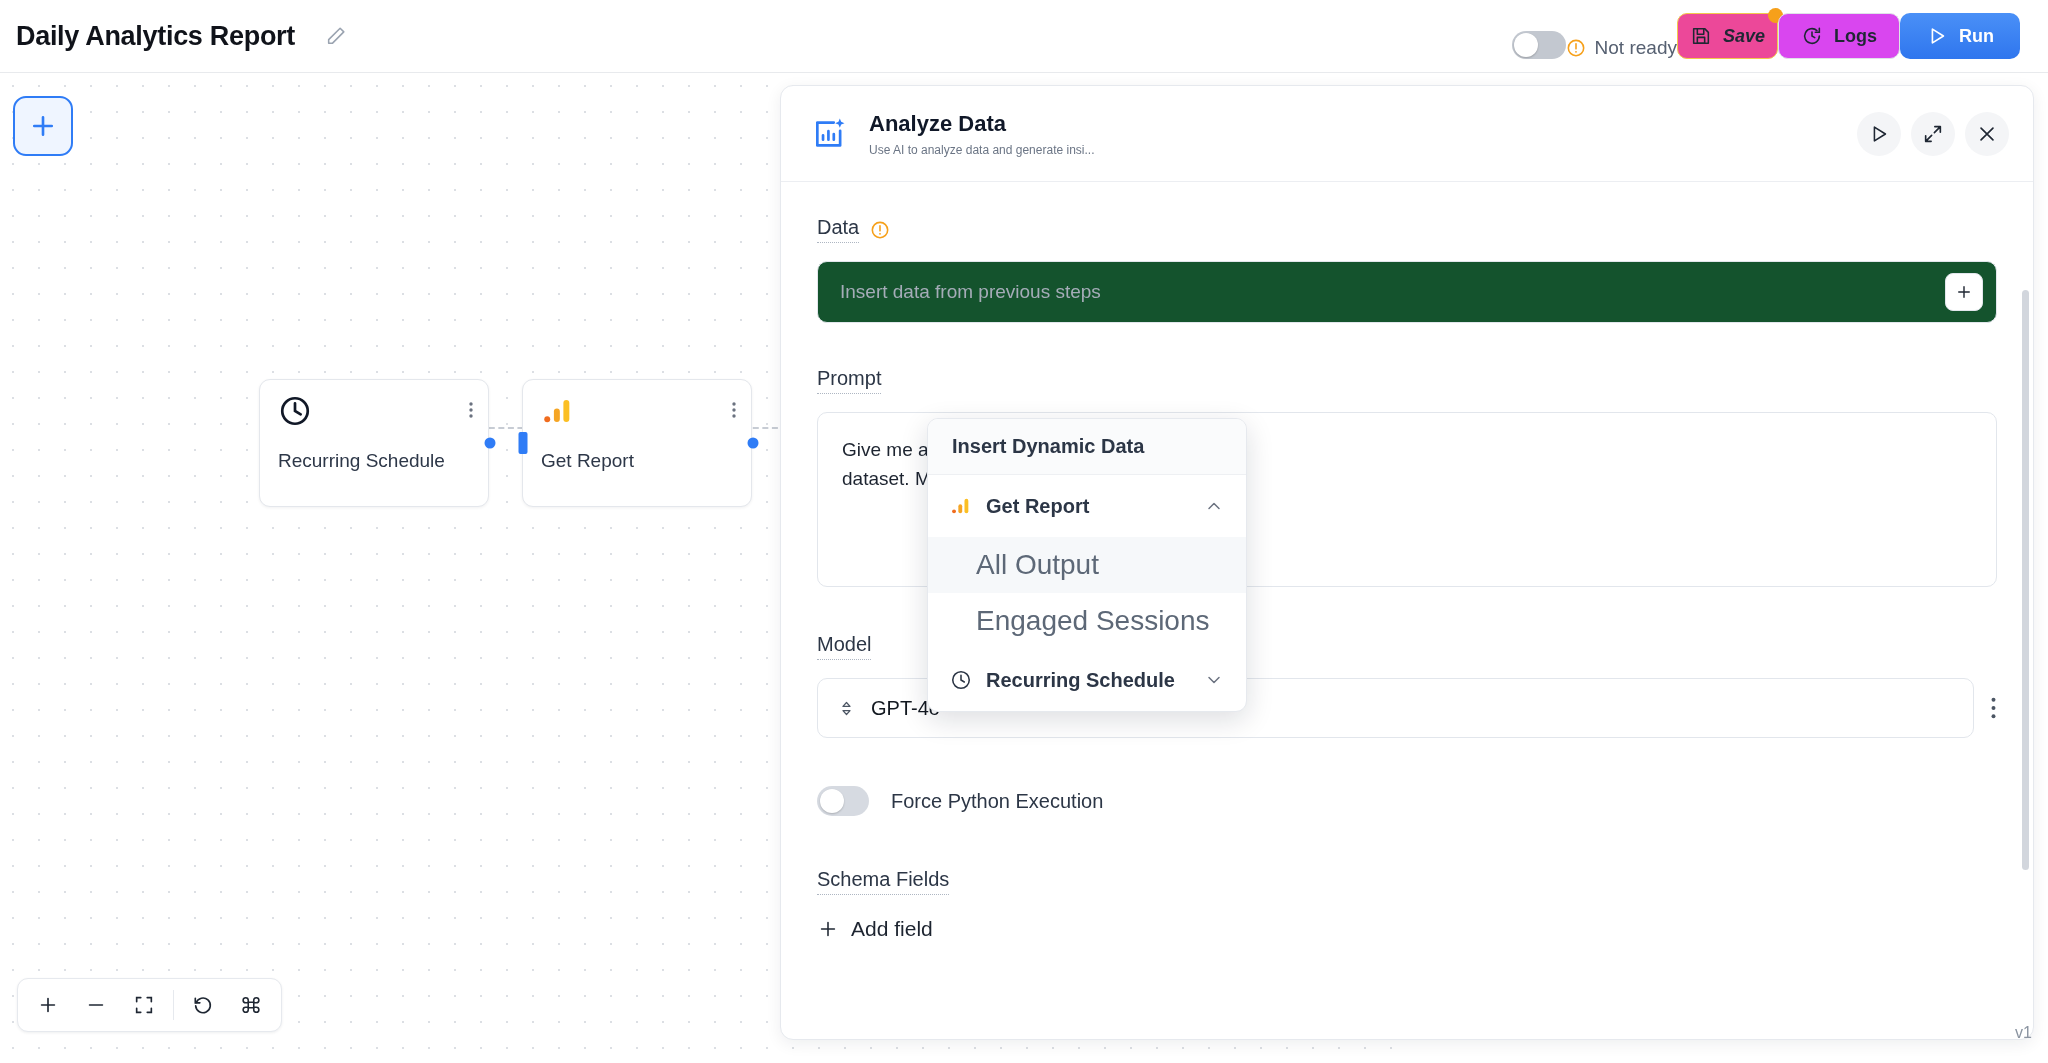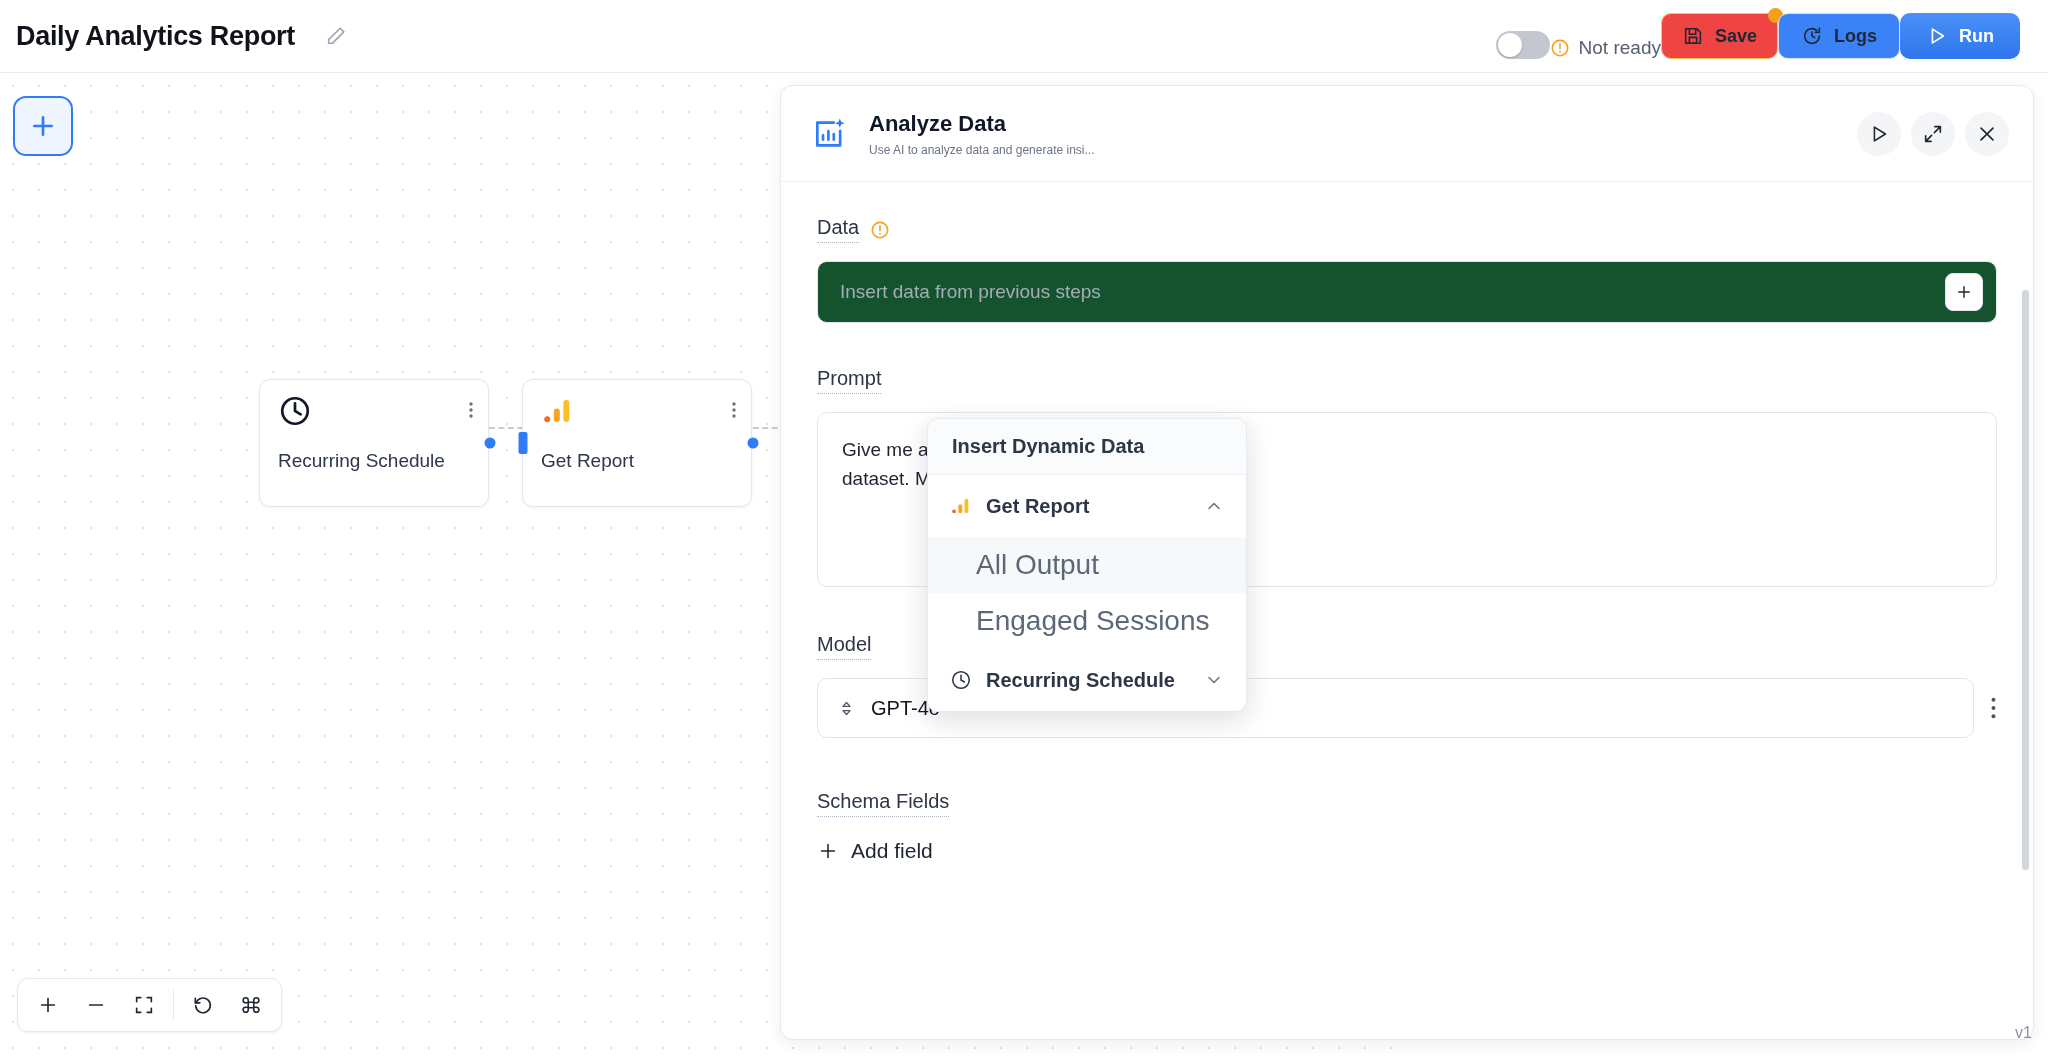--- a/index.html
+++ b/index.html
@@ -30,25 +30,25 @@
     position: absolute; top: 2px; left: 2px; width: 24px; height: 24px;
     border-radius: 50%; background: #fff; box-shadow: 0 1px 2px rgba(0,0,0,.22);
   }
   .status { display: flex; align-items: center; gap: 9px; }
   .status-text { font-size: 19px; color: #566071; }
   .warn-circle { width: 20px; height: 20px; display:block; }
 
   .btn {
     height: 46px; border-radius: 10px; display: flex; align-items: center;
     gap: 11px; padding: 0 19px; font-size: 18px; font-weight: 600;
-    cursor: pointer; border: 1px solid #dfe3e8; background: #3b82f6; color: #1f2733;
+    cursor: pointer; border: 1px solid #dfe3e8; background: #d946ef; color: #1f2733;
     white-space: nowrap; position: relative;
   }
   .btn svg { display:block; }
-  .btn-save { border: 1.6px solid #f2c94c; background: #ef4444; padding: 0 20px; }
+  .btn-save { border: 1.6px solid #f2c94c; background: #ec4899; padding: 0 12px; font-style: italic; }
   .btn-save .dot {
     position: absolute; top: -6px; right: -6px; width: 15px; height: 15px;
     border-radius: 50%; background: #f6a01a;
   }
   .btn-logs { padding: 0 22px; }
   .btn-run {
     background: linear-gradient(180deg,#4a90f7,#2f76ee); color: #fff;
     border: none; padding: 0 26px; font-weight: 700;
   }
 
@@ -456,20 +456,26 @@
           </svg>
           <span class="select-value">GPT-4o</span>
         </div>
         <svg width="7" height="28" viewBox="0 0 6 24" fill="#4b5563" style="cursor:pointer;">
           <circle cx="3" cy="5" r="1.7"></circle>
             <circle cx="3" cy="12" r="1.7"></circle>
             <circle cx="3" cy="19" r="1.7"></circle>
         </svg>
       </div>
 
+      <div class="switch-row" style="margin-top:48px;">
+        <div class="switch">
+            <div class="knob2"></div>
+          </div>
+        <span class="switch-label">Force Python Execution</span>
+      </div>
 
       <div class="label-row" style="margin-top:52px;">
         <span class="field-label">Schema Fields</span>
       </div>
       <div class="add-field">
         <svg width="22" height="22" viewBox="0 0 24 24" fill="none" stroke="#1f2733" stroke-width="1.7" stroke-linecap="round">
             <path d="M12 5v14M5 12h14"></path>
           </svg>
         <span>Add field</span>
       </div>

